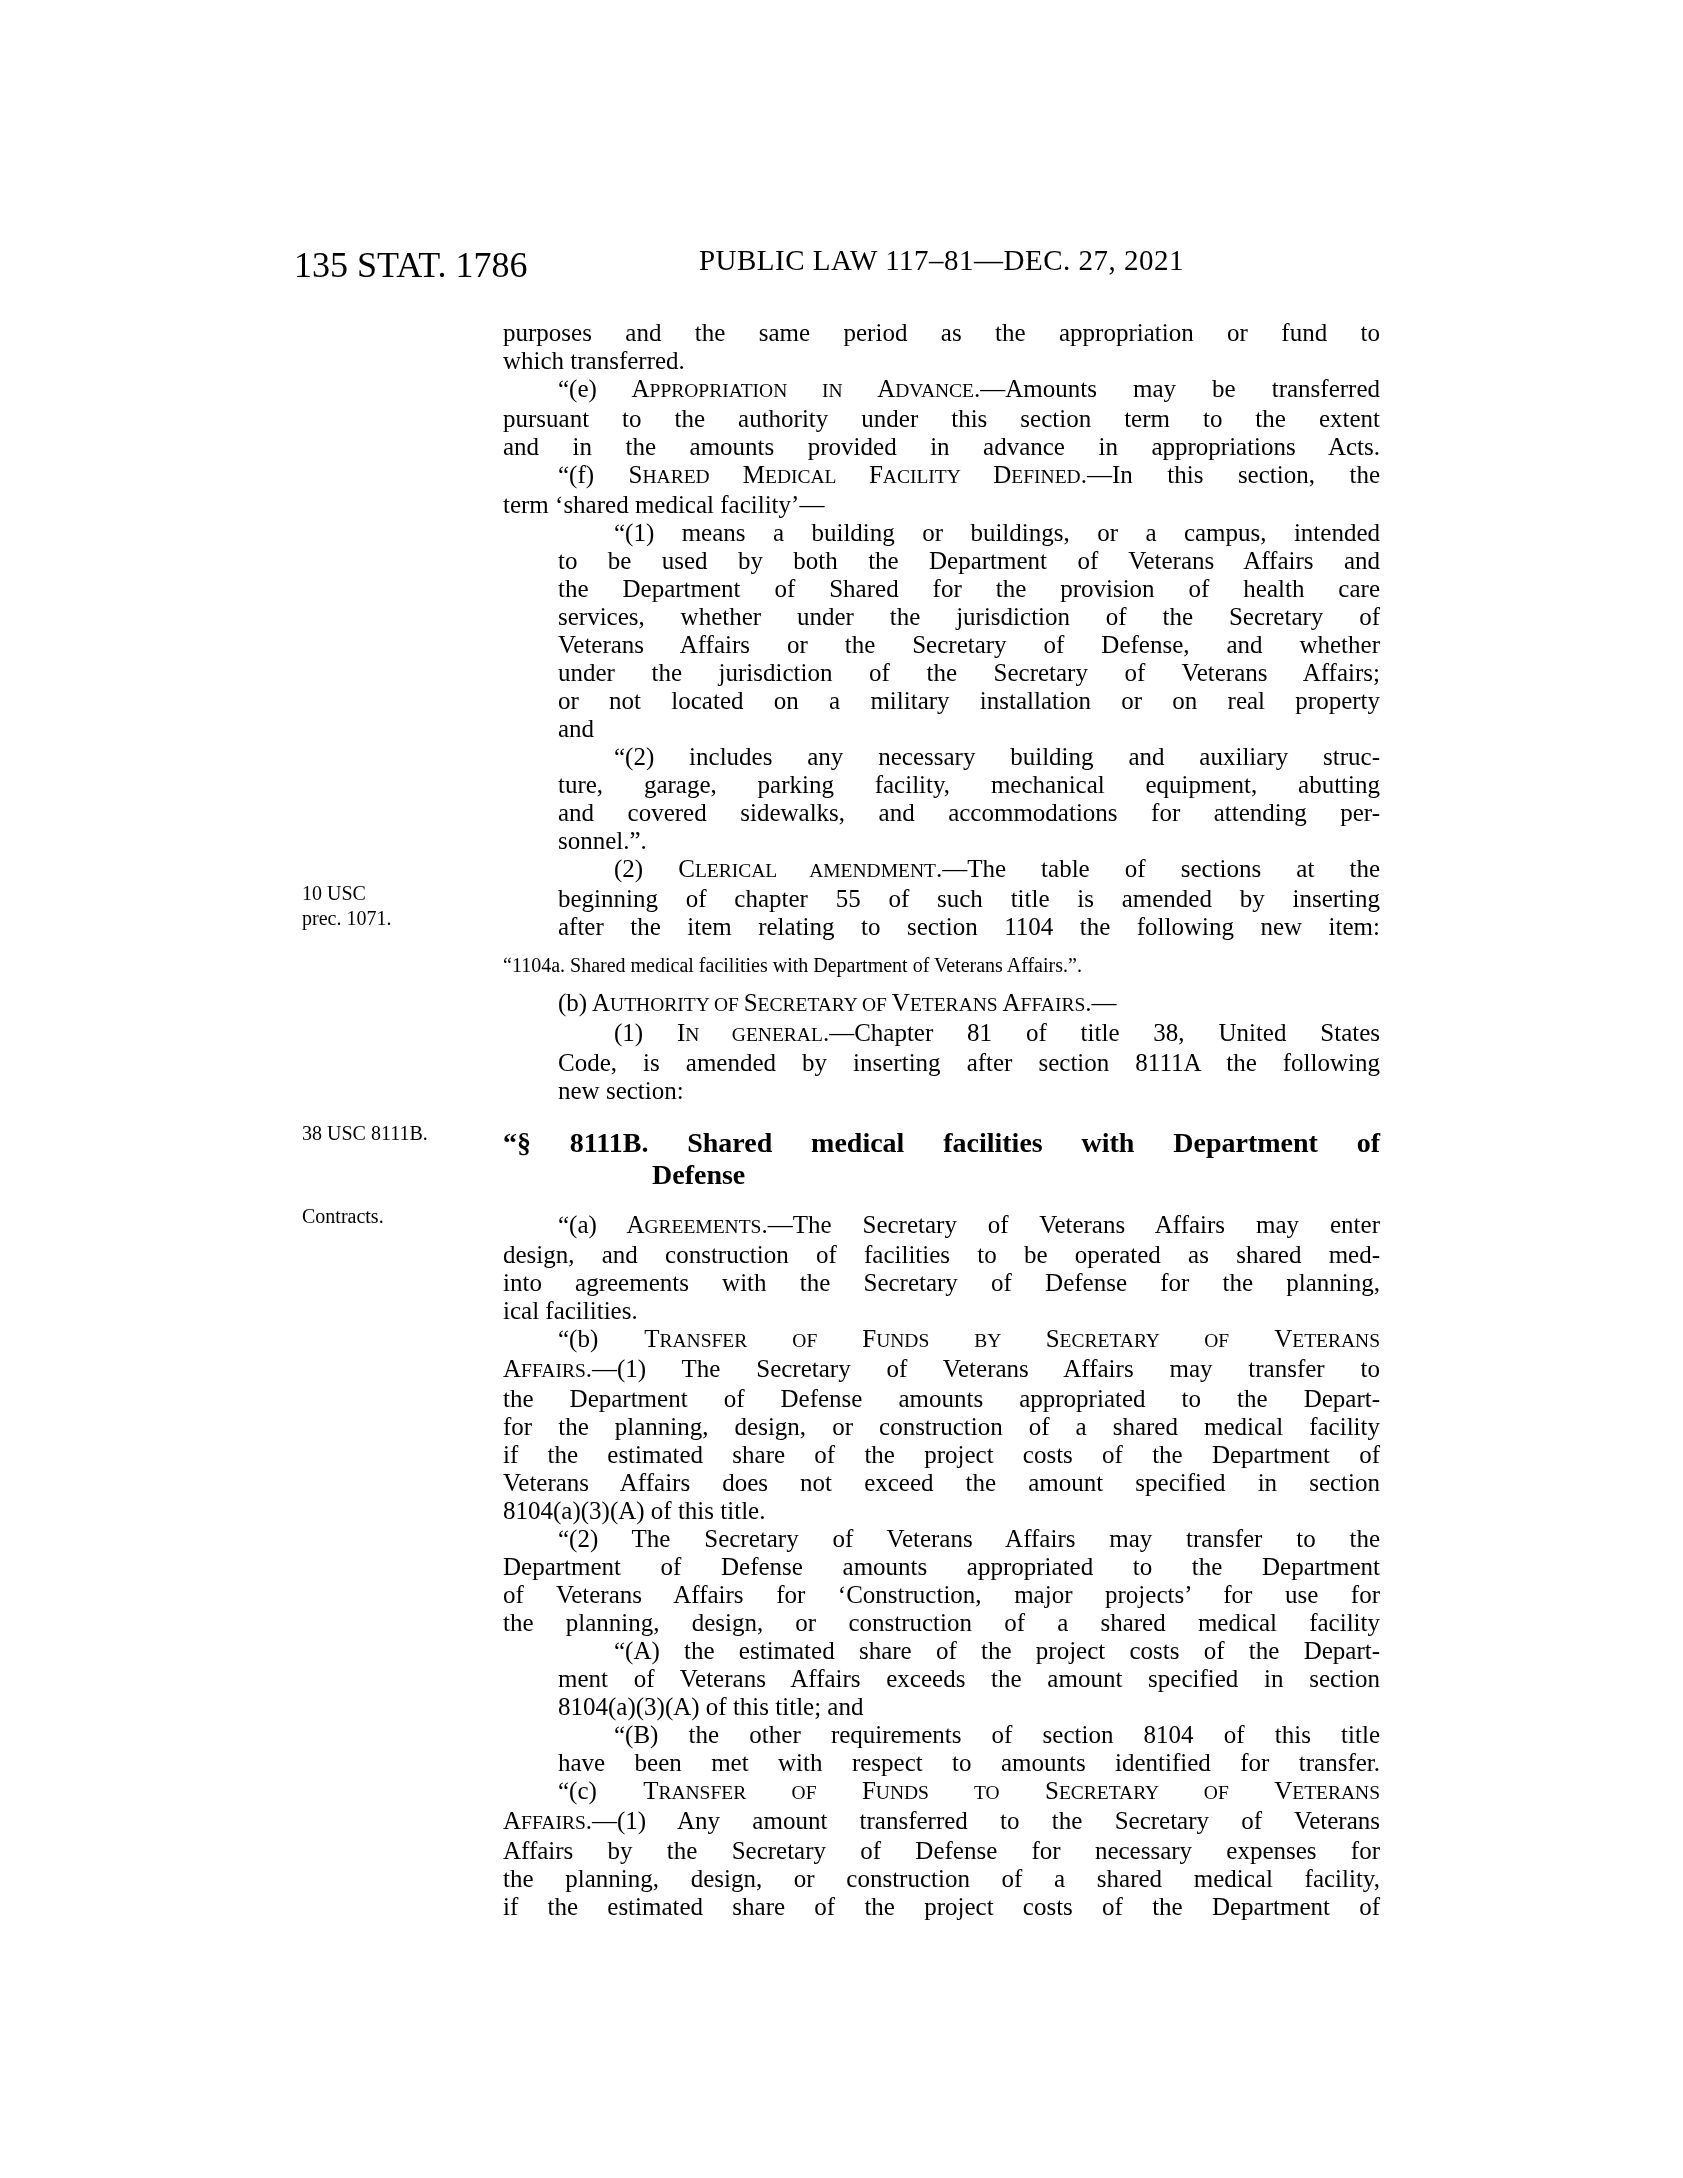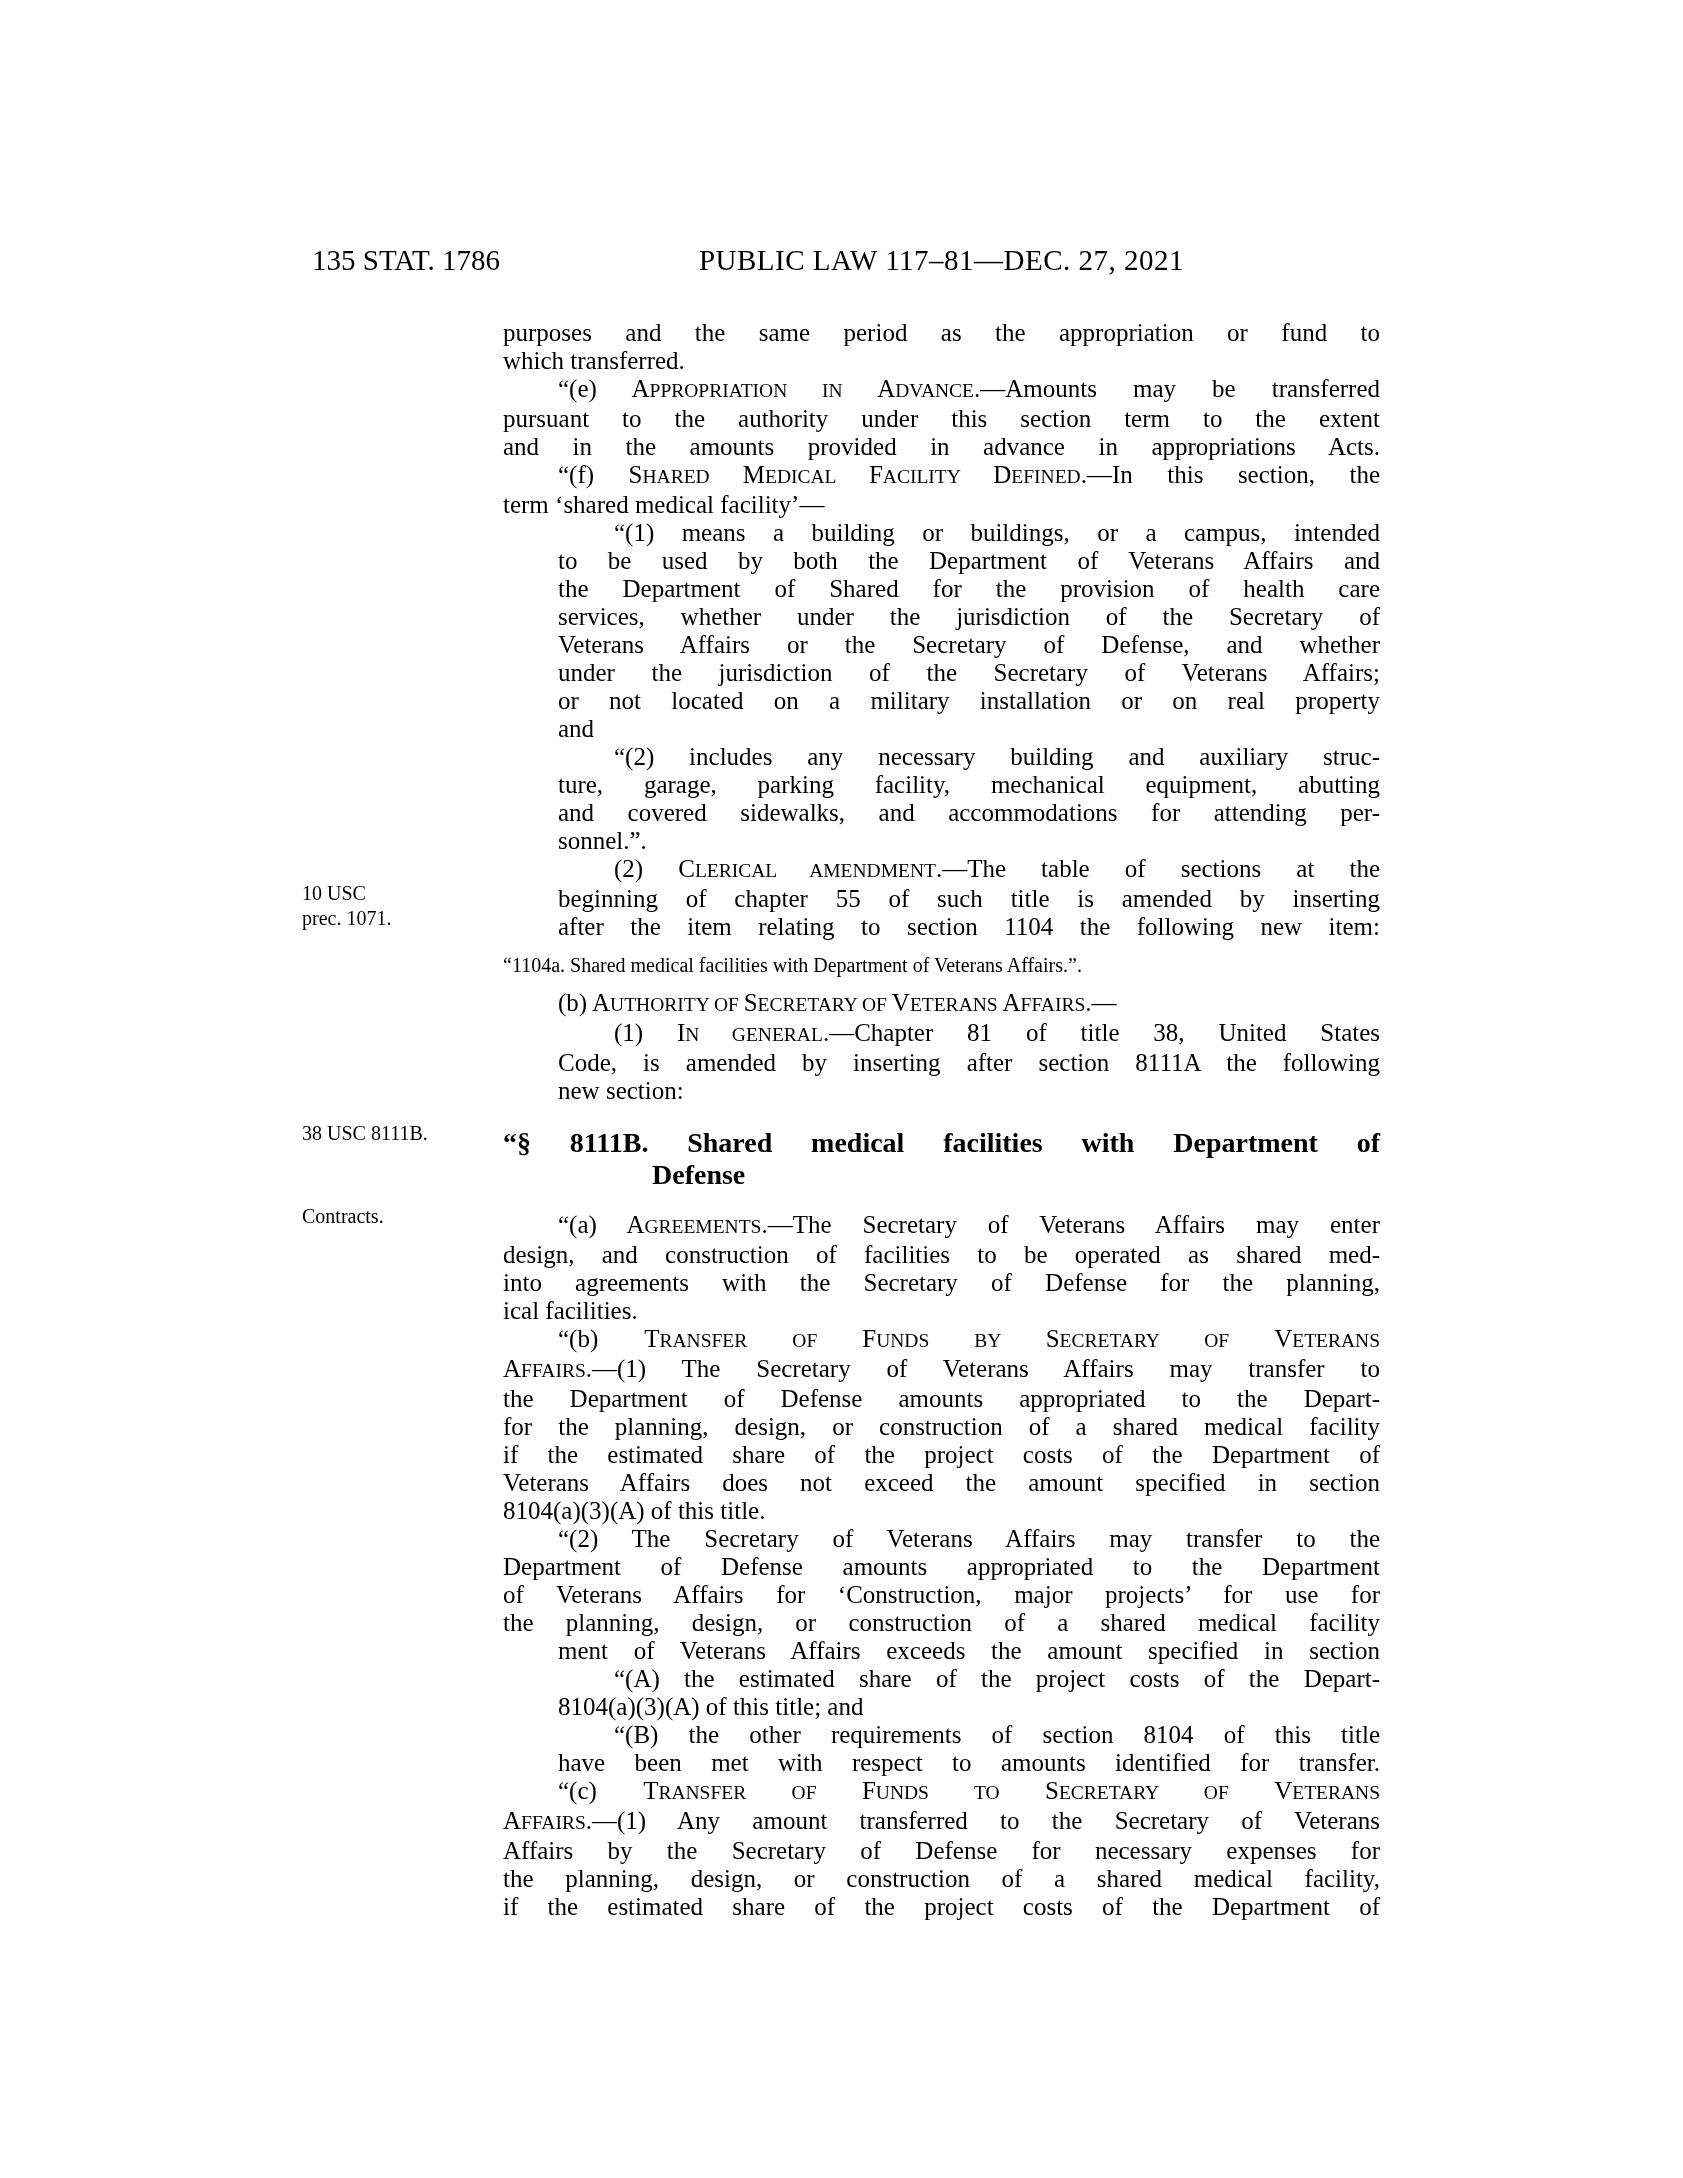--- a/index.html
+++ b/index.html
@@ -5,22 +5,22 @@
   html,body{margin:0;padding:0;}
   .page{
     position:relative;
     width:1683px;height:2178px;
     background:#ffffff;
     color:#000000;
     font-family:"Liberation Serif","DejaVu Serif",serif;
     overflow:hidden;
   }
   .header-stat{
-    position:absolute;left:312px;top:244px;
-    font-size:29px;white-space:nowrap;
+    position:absolute;left:294px;top:244px;
+    font-size:36px;white-space:nowrap;
   }
   .header-law{
     position:absolute;left:503px;top:244px;width:877px;
     font-size:29px;text-align:center;white-space:nowrap;
     letter-spacing:0.5px;
   }
   .body-col{
     position:absolute;left:503px;top:319px;width:877px;
     font-size:25px;line-height:28px;
   }
@@ -93,22 +93,22 @@
       <div class="line p0 j"><span>A</span><span class="sc">FFAIRS</span><span>.—(1) The Secretary of Veterans Affairs may transfer to</span></div>
       <div class="line p0 j"><span>the Department of Defense amounts appropriated to the Depart-</span></div>
       <div class="line p0 j"><span>for the planning, design, or construction of a shared medical facility</span></div>
       <div class="line p0 j"><span>if the estimated share of the project costs of the Department of</span></div>
       <div class="line p0 j"><span>Veterans Affairs does not exceed the amount specified in section</span></div>
       <div class="line p0"><span>8104(a)(3)(A) of this title.</span></div>
       <div class="line p1 j"><span>“(2) The Secretary of Veterans Affairs may transfer to the</span></div>
       <div class="line p0 j"><span>Department of Defense amounts appropriated to the Department</span></div>
       <div class="line p0 j"><span>of Veterans Affairs for ‘Construction, major projects’ for use for</span></div>
       <div class="line p0 j"><span>the planning, design, or construction of a shared medical facility</span></div>
+      <div class="line p2 j"><span>“(A) the estimated share of the project costs of the Depart-</span></div>
       <div class="line p1 j"><span>ment of Veterans Affairs exceeds the amount specified in section</span></div>
-      <div class="line p2 j"><span>“(A) the estimated share of the project costs of the Depart-</span></div>
       <div class="line p1"><span>8104(a)(3)(A) of this title; and</span></div>
       <div class="line p2 j"><span>“(B) the other requirements of section 8104 of this title</span></div>
       <div class="line p1 j"><span>have been met with respect to amounts identified for transfer.</span></div>
       <div class="line p1 j"><span>“(c) T</span><span class="sc">RANSFER OF </span><span>F</span><span class="sc">UNDS TO </span><span>S</span><span class="sc">ECRETARY OF </span><span>V</span><span class="sc">ETERANS</span></div>
       <div class="line p0 j"><span>A</span><span class="sc">FFAIRS</span><span>.—(1) Any amount transferred to the Secretary of Veterans</span></div>
       <div class="line p0 j"><span>Affairs by the Secretary of Defense for necessary expenses for</span></div>
       <div class="line p0 j"><span>the planning, design, or construction of a shared medical facility,</span></div>
       <div class="line p0 j"><span>if the estimated share of the project costs of the Department of</span></div>
     </div>
 </div>

